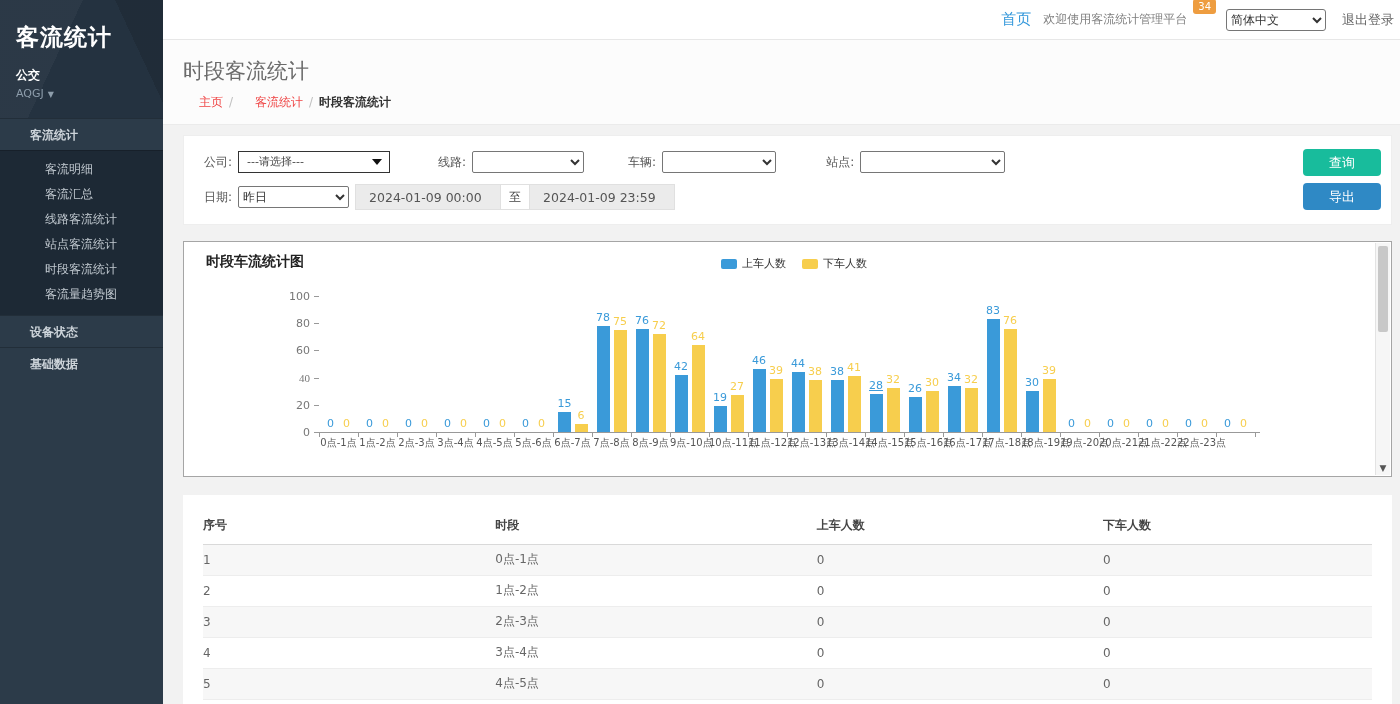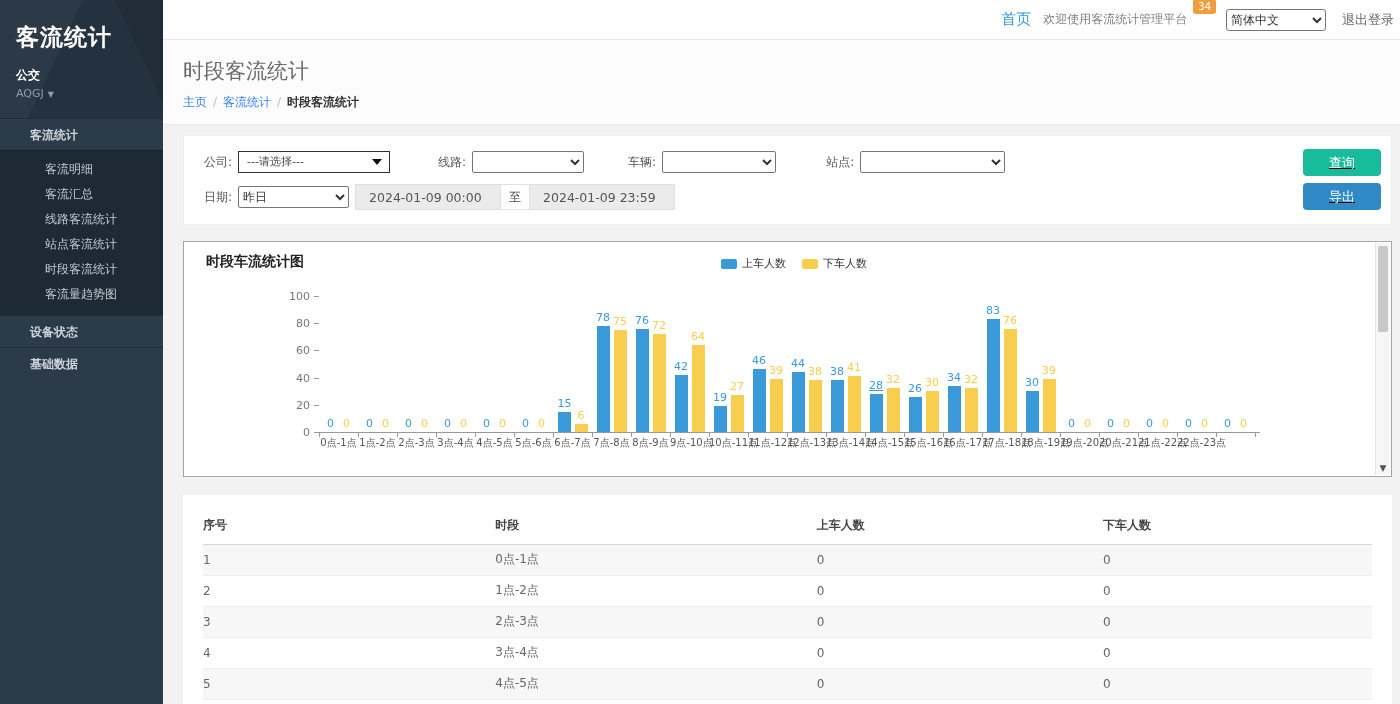--- a/index.html
+++ b/index.html
@@ -25,42 +25,42 @@
   .topbar-welcome { color:#808080; font-size:12px; cursor:default; }
   .topbar-badge { background:#ee9d40; color:#fff; font-size:10px; border-radius:3px; padding:2px 5px; margin:0 10px 14px 6px; align-self:center; position:relative; top:-6px; }
   .lang-select { width:100px; height:22px; font-size:12px; color:#333; border:1px solid #767676; border-radius:3px; background:#fff; margin-right:16px; font-family:"DejaVu Sans",sans-serif; }
   .topbar-logout { color:#666; font-size:13px; margin-right:2px; cursor:pointer; white-space:nowrap; }
 
   
   .main { position:absolute; left:163px; top:40px; right:0; bottom:0; overflow:hidden; }
   .page-head { background:#fcfcfc; padding:17px 24px 13px 20px; border-bottom:1px solid #ebebeb; }
   .page-title { color:#6b6b6b; font-size:21px; font-weight:normal; }
   .breadcrumb { margin-top:9px; font-size:12px; color:#999; }
-  .breadcrumb .bc-link { color:#3b82f6; cursor:pointer; }
+  .breadcrumb .bc-link { color:#ef4444; cursor:pointer;margin-left:16px; }
   .breadcrumb .bc-sep { color:#c0c0c0; margin:0 6px; }
   .breadcrumb .bc-current { color:#333; font-weight:bold; }
 
   .content { padding:10px 8px 0 20px; }
 
   
   .filter-panel { position:relative; background:#ffffff; border:1px solid #eeeeee; padding:13px 20px 14px 20px; }
   .filter-row { display:flex; align-items:center; height:26px; }
   .filter-row + .filter-row { margin-top:9px; }
   .f-label { font-size:12px; color:#555; margin-right:6px; white-space:nowrap; }
   .custom-select { position:relative; width:152px; height:22px; border:1px solid #333; background:#fff; font-size:11px; color:#444; line-height:20px; padding:0 20px 0 8px; cursor:pointer; margin-right:48px; }
   .custom-select .dd-arrow { position:absolute; right:7px; top:7px; width:0; height:0; border-left:5px solid transparent; border-right:5px solid transparent; border-top:6px solid #111; }
   select.plain { height:22px; border:1px solid #767676; border-radius:2px; background:#fff; font-size:12px; color:#333; font-family:"DejaVu Sans",sans-serif; }
   .sel-line { width:112px; margin-right:44px; }
   .sel-vehicle { width:114px; margin-right:50px; }
   .sel-station { width:145px; }
   .sel-date { width:111px; height:26px; margin-right:6px; }
   .date-group { display:flex; align-items:center; }
   .date-input { width:146px; height:26px; background:#ebebeb; border:1px solid #e0e0e0; color:#555; font-size:12.5px; padding-left:13px; display:flex; align-items:center; cursor:text; }
   .date-sep { width:28px; height:26px; background:#fff; border-top:1px solid #e0e0e0; border-bottom:1px solid #e0e0e0; color:#444; font-size:12px; display:flex; align-items:center; justify-content:center; }
-  .btn-col { position:absolute; right:10px; top:13px; display:flex; flex-direction:column; gap:7px;text-decoration:underline; }
+  .btn-col { position:absolute; right:10px; top:13px; display:flex; flex-direction:column; gap:7px; }
   .btn { width:78px; height:27px; border:none; border-radius:4px; color:#fff; font-size:13px; cursor:pointer; font-family:"DejaVu Sans",sans-serif; }
   .btn-search { background:#18bc9c; }
   .btn-export { background:#2f89c5; }
 
   
   .chart-panel { position:relative; margin-top:16px; height:236px; background:#fff; border:1px solid #a5a5a5; overflow:hidden; }
   .chart-title { position:absolute; left:22px; top:11px; font-size:14px; font-weight:bold; color:#222; }
   .chart-legend { position:absolute; left:537px; top:14px; display:flex; gap:16px; }
   .legend-item { display:flex; align-items:center; gap:5px; font-size:11px; color:#333; cursor:pointer; }
   .legend-swatch { width:16px; height:10px; border-radius:2px; }
@@ -166,21 +166,21 @@
           <div class="legend-item">
             <span class="legend-swatch" style="background: rgb(247, 206, 77);"></span>
             <span>下车人数</span>
           </div>
         </div>
       <div id="y-axis">
           <div class="y-label" style="left: 92px; top: 184px;">0</div>
           <div class="y-tick" style="left: 130px; top: 190px;"></div>
           <div class="y-label" style="left: 92px; top: 156.8px;">20</div>
           <div class="y-tick" style="left: 130px; top: 162.8px;"></div>
-          <div class="y-label" style="left: 92px; top: 129.6px;">40</div>
+          <div class="y-label" style="left: 92px; top: 129.6px; font-family: Liberation Serif, serif;">40</div>
           <div class="y-tick" style="left: 130px; top: 135.6px;"></div>
           <div class="y-label" style="left: 92px; top: 102.4px;">60</div>
           <div class="y-tick" style="left: 130px; top: 108.4px;"></div>
           <div class="y-label" style="left: 92px; top: 75.2px;">80</div>
           <div class="y-tick" style="left: 130px; top: 81.2px;"></div>
           <div class="y-label" style="left: 92px; top: 48px;">100</div>
           <div class="y-tick" style="left: 130px; top: 54px;"></div>
         </div>
       <div class="axis-line"></div>
       <div class="slots">

